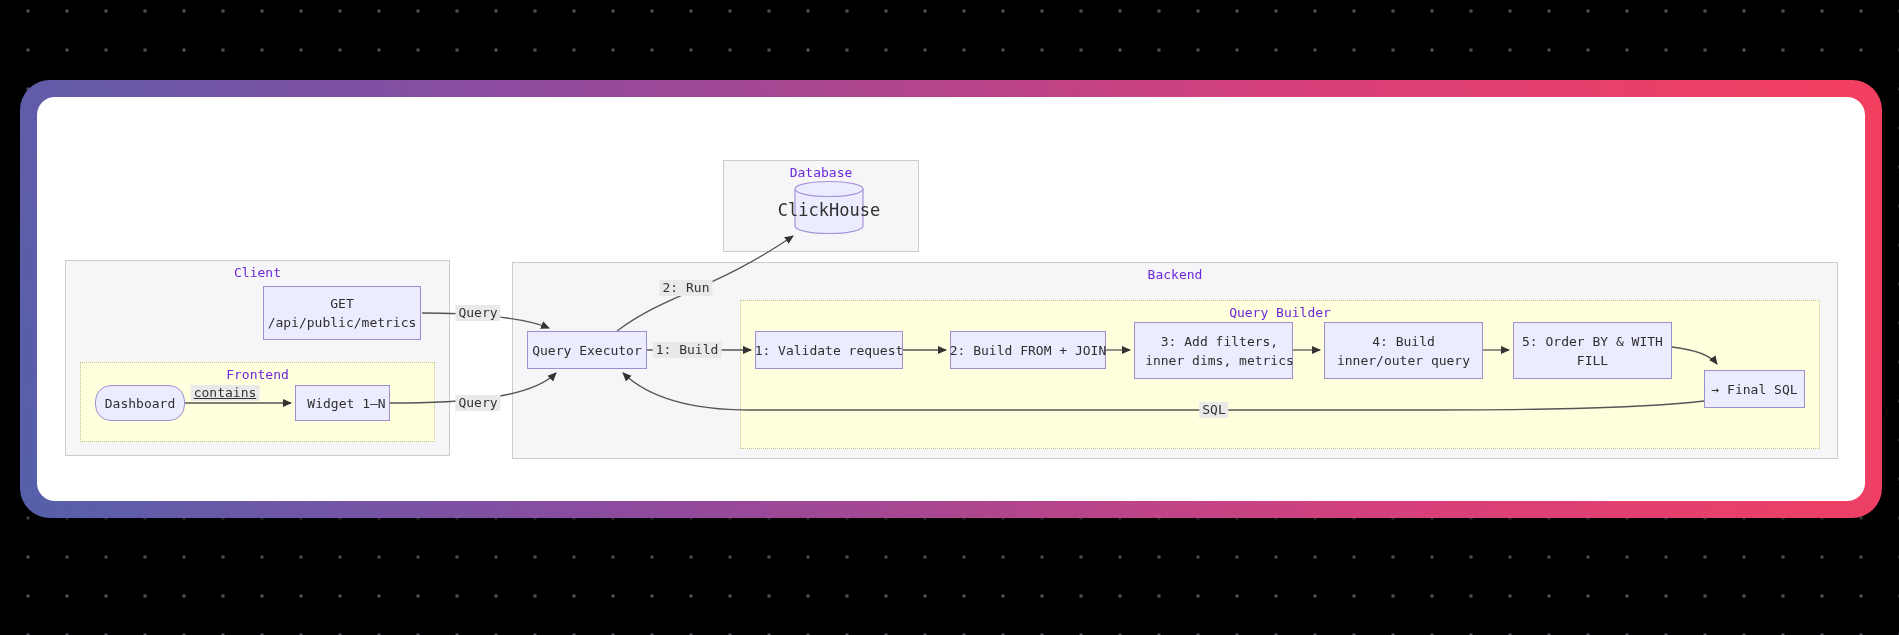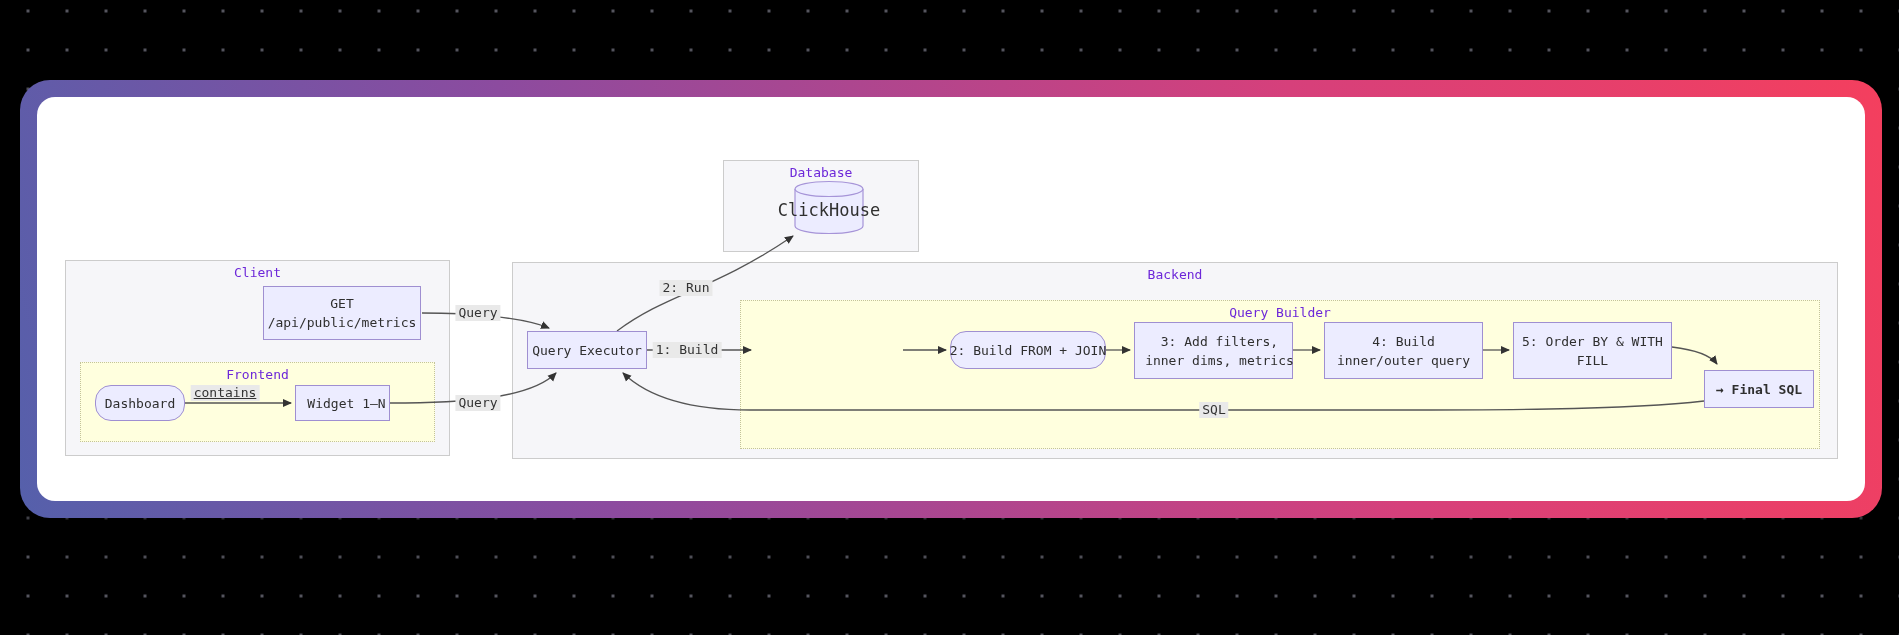--- a/index.html
+++ b/index.html
@@ -106,41 +106,44 @@
   </div>
 
   <div class="node" style="left:295px;top:385px;width:95px;height:36px;padding-left:8px;">
     <div>Widget 1–N</div>
   </div>
 
   <div class="node" style="left:527px;top:331px;width:120px;height:38px;">
     <div>Query Executor</div>
   </div>
 
+  <div class="node" style="left:755px;top:331px;width:148px;height:38px;">
+    <div>1: Validate request</div>
+  </div>
 
-  <div class="node" style="left:950px;top:331px;width:156px;height:38px;border-radius:16px;">
+  <div class="node" style="left:950px;top:331px;width:156px;height:38px;">
     <div>2: Build FROM + JOIN</div>
   </div>
 
   <div class="node" style="left:1134px;top:322px;width:159px;height:57px;padding-left:12px;">
     <div>3: Add filters,</div>
     <div>inner dims, metrics</div>
   </div>
 
   <div class="node" style="left:1324px;top:322px;width:159px;height:57px;">
     <div>4: Build</div>
     <div>inner/outer query</div>
   </div>
 
   <div class="node" style="left:1513px;top:322px;width:159px;height:57px;">
     <div>5: Order BY &amp; WITH</div>
     <div>FILL</div>
   </div>
 
-  <div class="node" style="left:1704px;top:370px;width:110px;height:38px;font-weight:bold;">
+  <div class="node" style="left:1704px;top:370px;width:101px;height:38px;">
     <div>→ Final SQL</div>
   </div>
 
   <span class="edge-label" style="left:478px;top:313px;">Query</span>
   <span class="edge-label" style="left:478px;top:403px;">Query</span>
   <span class="edge-label" style="left:225px;top:393px;text-decoration:underline;">contains</span>
   <span class="edge-label" style="left:686px;top:288px;">2: Run</span>
   <span class="edge-label" style="left:687px;top:350px;">1: Build</span>
   <span class="edge-label" style="left:1214px;top:410px;">SQL</span>
 

